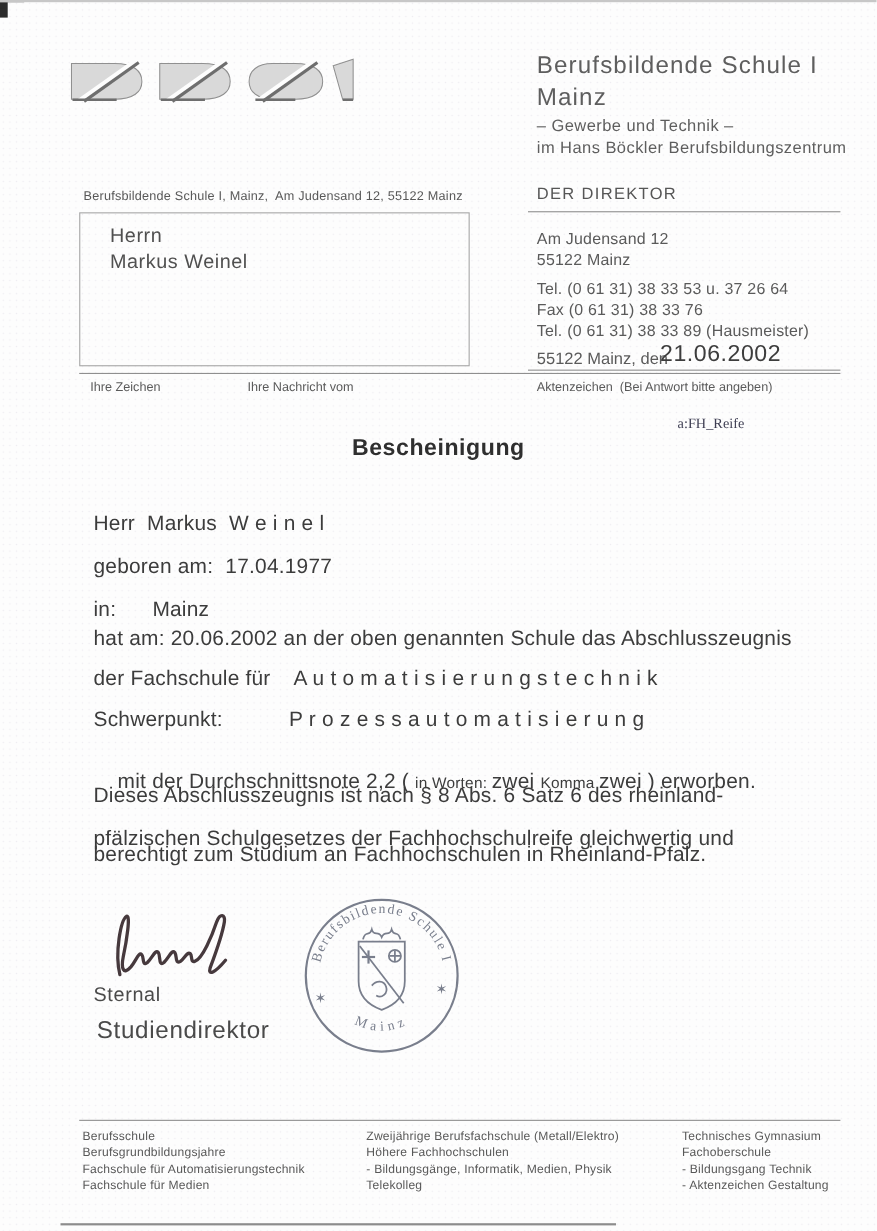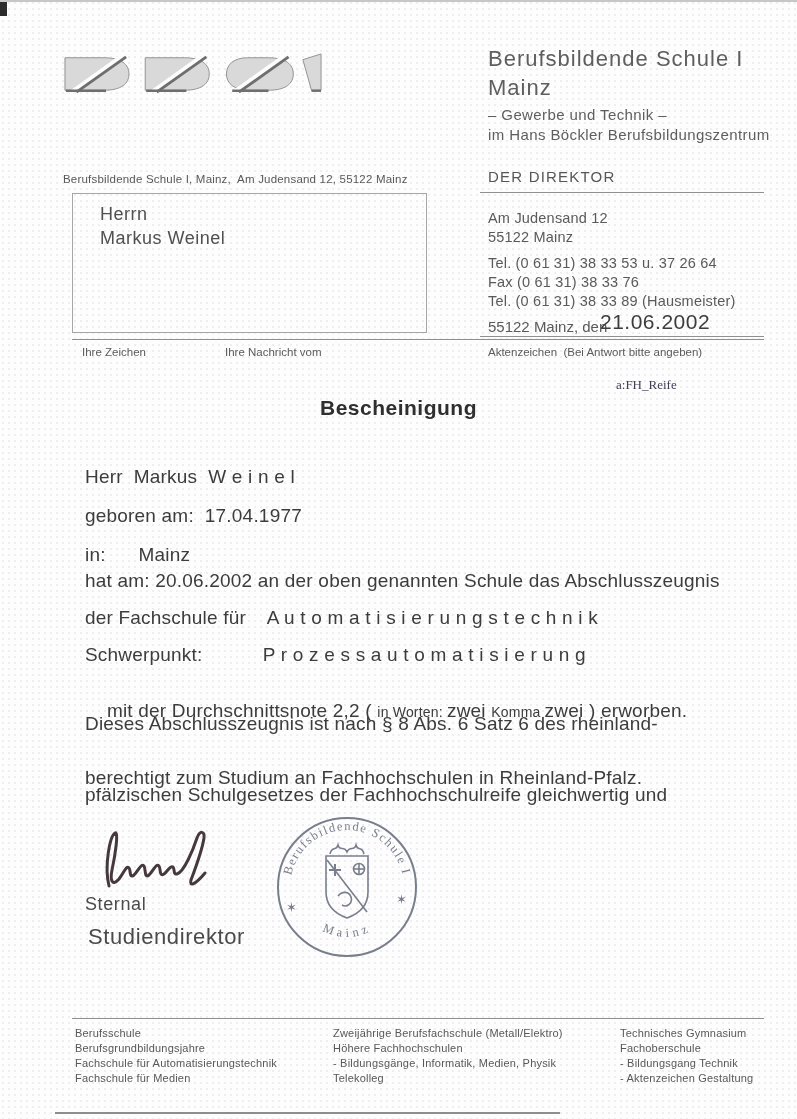--- a/index.html
+++ b/index.html
@@ -13,21 +13,21 @@
     overflow:hidden;
     padding-left:21px;
   }
   .abs{position:absolute;}
   .lh{color:#5e5e5e;}
   .pre{white-space:pre;}
   .school-l1{left:488px;top:46px;font-size:22px;letter-spacing:1px;}
   .school-l2{left:488px;top:75px;font-size:22px;letter-spacing:1px;}
   .sub1{left:488px;top:106px;font-size:15px;letter-spacing:.4px;}
   .sub2{left:488px;top:126px;font-size:15px;letter-spacing:.4px;}
-  .sender{left:63px;top:173px;font-size:11.5px;color:#585858;letter-spacing:.2px;}
+  .sender{left:76px;top:173px;font-size:11.5px;color:#585858;letter-spacing:.2px;}
   .director{left:488px;top:168px;font-size:15px;color:#565656;letter-spacing:1.2px;}
   .hline{background:#8f8f8f;height:1px;}
   .addr-box{left:72px;top:193px;width:353px;height:138px;border:1px solid #a6a6a6;}
   .recip1{left:100px;top:204px;font-size:18px;color:#505050;letter-spacing:.5px;}
   .recip2{left:100px;top:228px;font-size:18px;color:#505050;letter-spacing:.5px;}
   .contact{font-size:14.5px;color:#5a5a5a;letter-spacing:.2px;}
   .date-label{left:488px;top:318px;font-size:15px;color:#5a5a5a;}
   .date-val{left:600px;top:310px;font-size:21px;color:#3d3d3d;letter-spacing:.5px;}
   .ref-label{font-size:11.5px;color:#5a5a5a;top:346px;}
   .file-code{left:616px;top:377px;font-size:13px;color:#3e3e52;font-family:"Liberation Serif",serif;}
@@ -110,21 +110,21 @@
   <div class="abs body-line pre" style="top:466px;">Herr  Markus  W e i n e l</div>
   <div class="abs body-line pre" style="top:505px;">geboren am:  17.04.1977</div>
   <div class="abs body-line pre" style="top:544px;">in:      Mainz</div>
   <div class="abs body-line pre" style="top:570px;">hat am: 20.06.2002 an der oben genannten Schule das Abschlusszeugnis</div>
   <div class="abs body-line pre" style="top:607px;">der Fachschule für    A u t o m a t i s i e r u n g s t e c h n i k</div>
   <div class="abs body-line pre" style="top:644px;">Schwerpunkt:           P r o z e s s a u t o m a t i s i e r u n g</div>
   <div class="abs body-line pre" style="top:678px;">
     <span>mit der Durchschnittsnote 2,2 ( </span><span class="grade-small">in Worten: </span><span>zwei </span><span class="grade-small">Komma </span><span>zwei </span><span>) erworben.</span>
   </div>
   <div class="abs body-line pre" style="top:713px;">Dieses Abschlusszeugnis ist nach § 8 Abs. 6 Satz 6 des rheinland-</div>
-  <div class="abs body-line pre" style="top:752px;margin-top:32px;">pfälzischen Schulgesetzes der Fachhochschulreife gleichwertig und</div>
+  <div class="abs body-line pre" style="top:752px;">pfälzischen Schulgesetzes der Fachhochschulreife gleichwertig und</div>
   <div class="abs body-line pre" style="top:767px;">berechtigt zum Studium an Fachhochschulen in Rheinland-Pfalz.</div>
 
   <svg class="abs" style="left:95px;top:822px;" width="170" height="80" viewBox="0 0 170 80">
     <path d="M14,64 C9,44 15,14 20,11 C24,9 20,34 17,48 C15,58 17,65 24,57
              C29,51 31,43 34,46 C36,48 34,57 39,53 C44,48 46,41 49,44 C51,47 49,57 54,53
              C59,48 61,41 64,44 C66,47 64,55 69,52 C73,49 75,43 78,45 C80,47 78,53 82,52
              C89,50 98,28 102,16 C105,8 110,9 109,16 C107,29 99,50 96,58 C94,65 100,63 110,51" fill="none" stroke="#46393d" stroke-width="3" stroke-linecap="round" stroke-linejoin="round"></path>
   </svg>
   <div class="abs sig-name">Sternal</div>
   <div class="abs sig-title">Studiendirektor</div>

